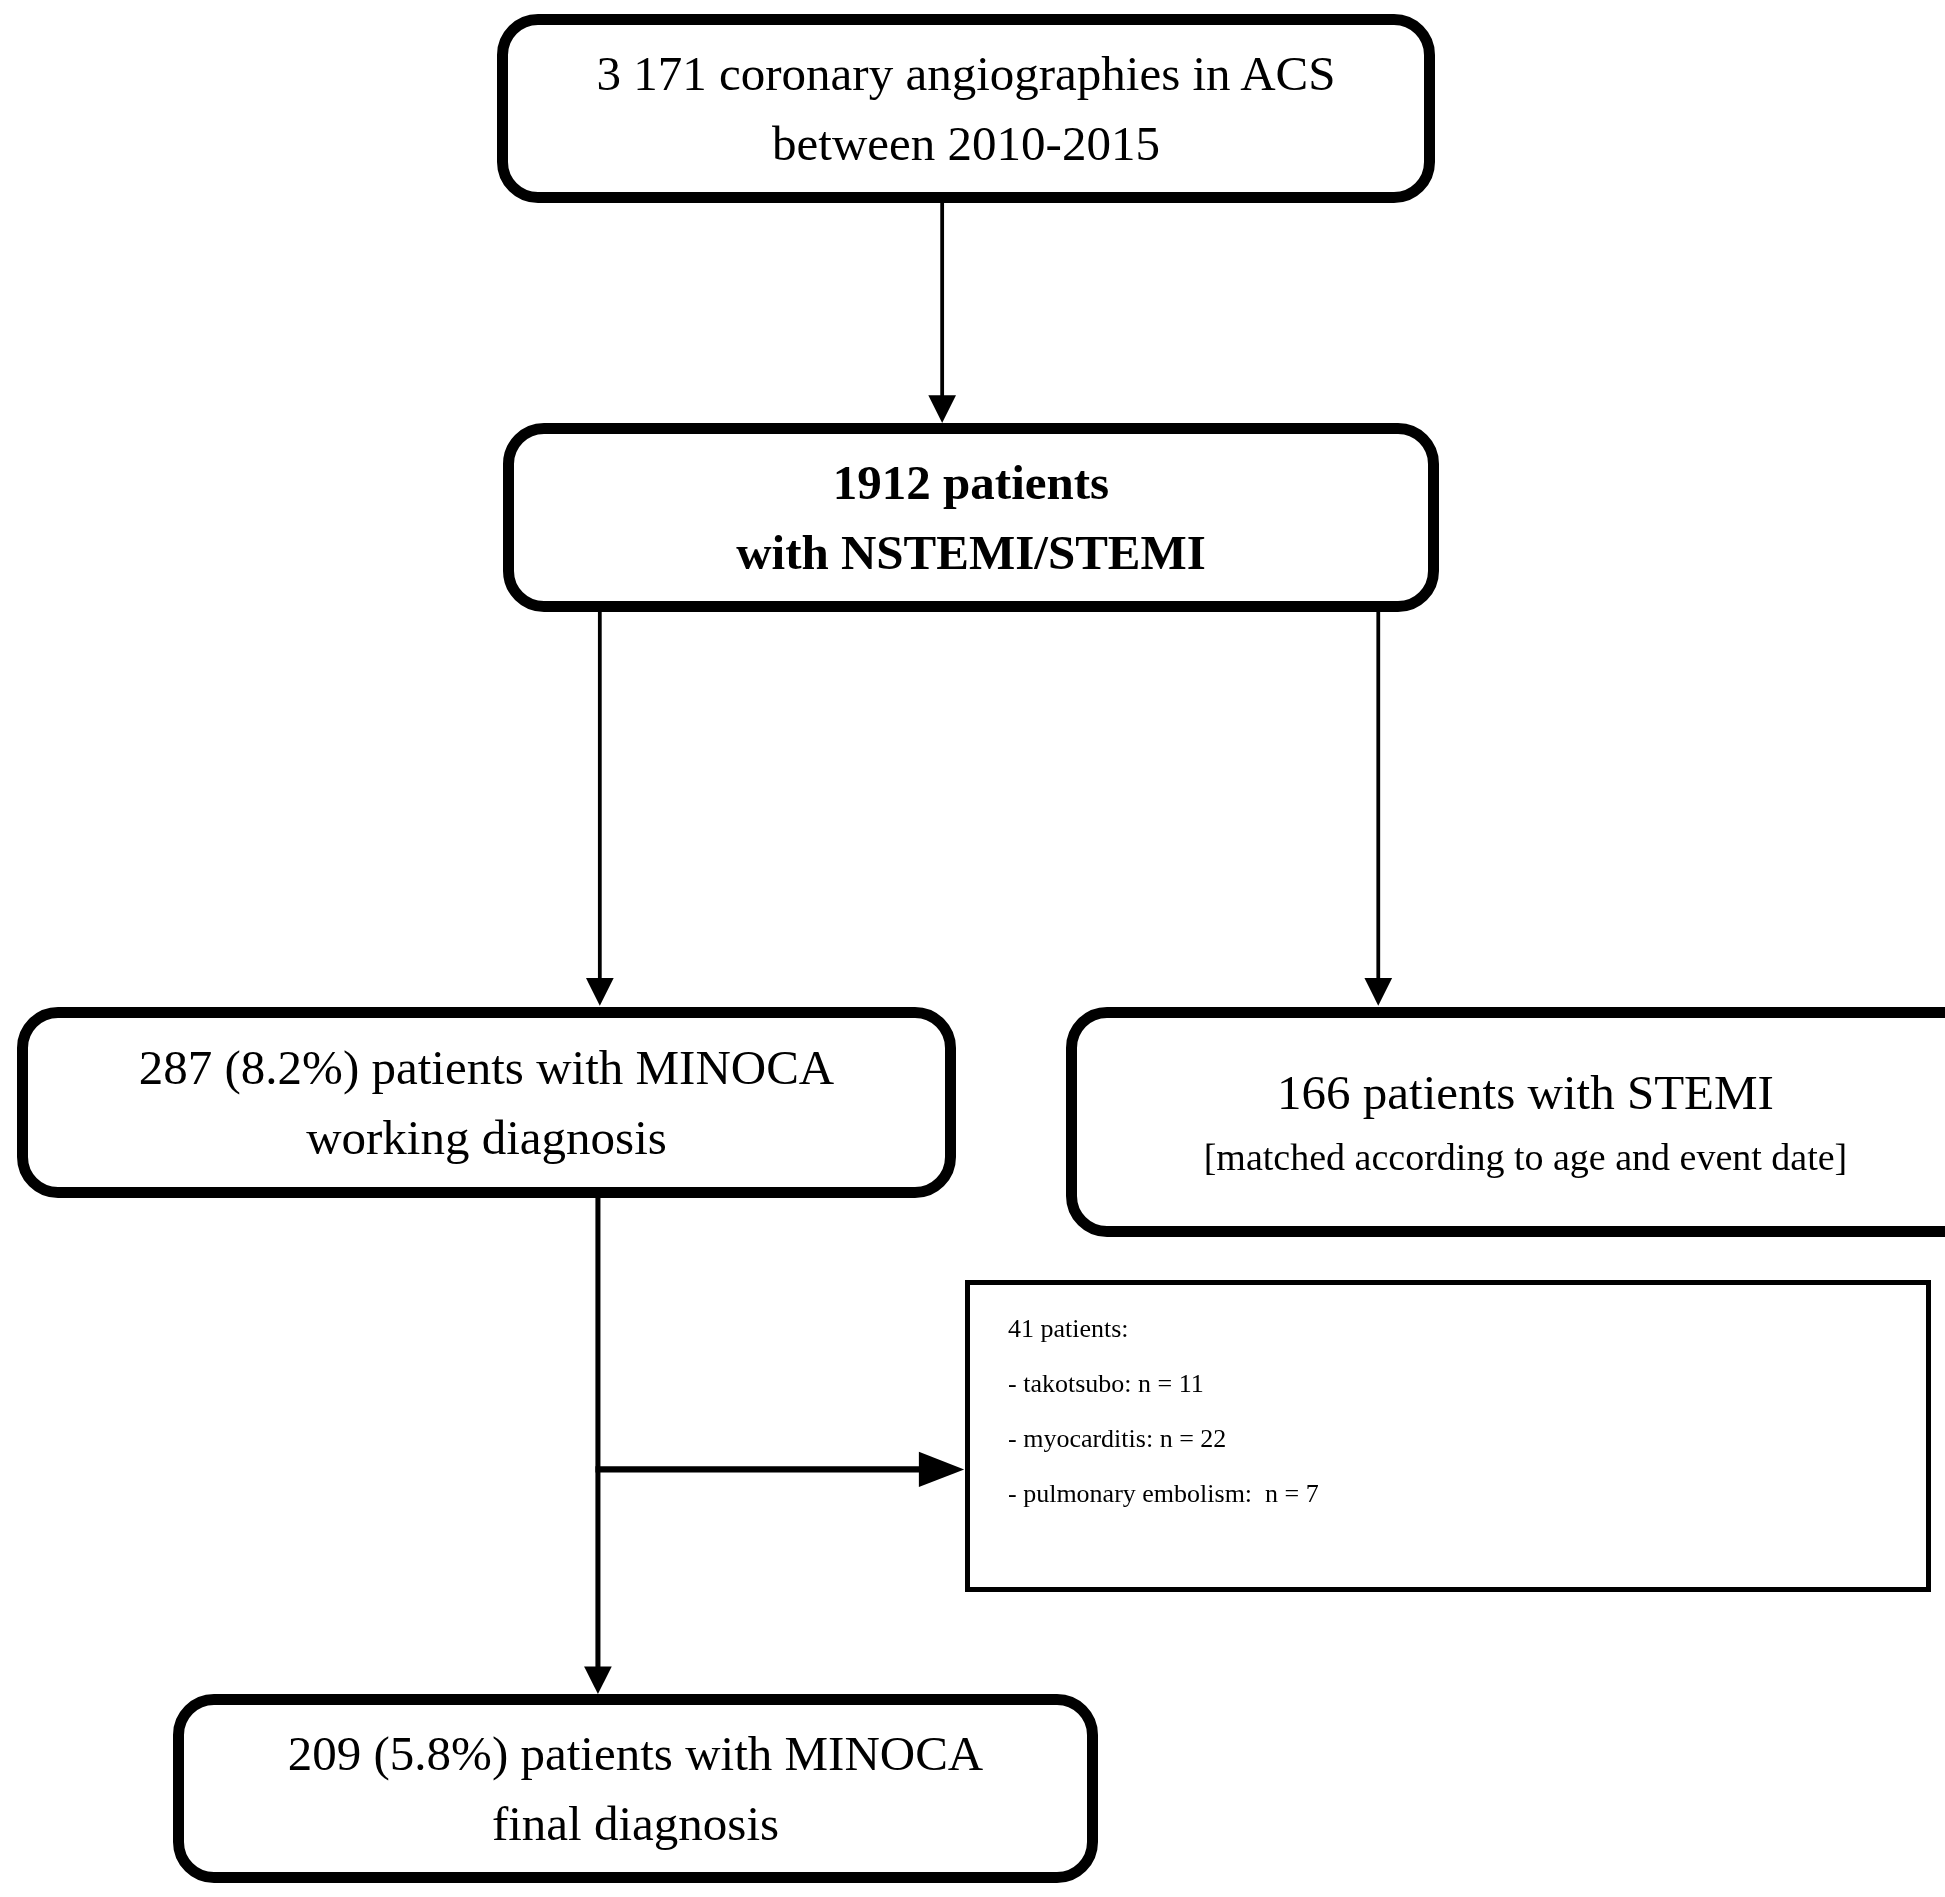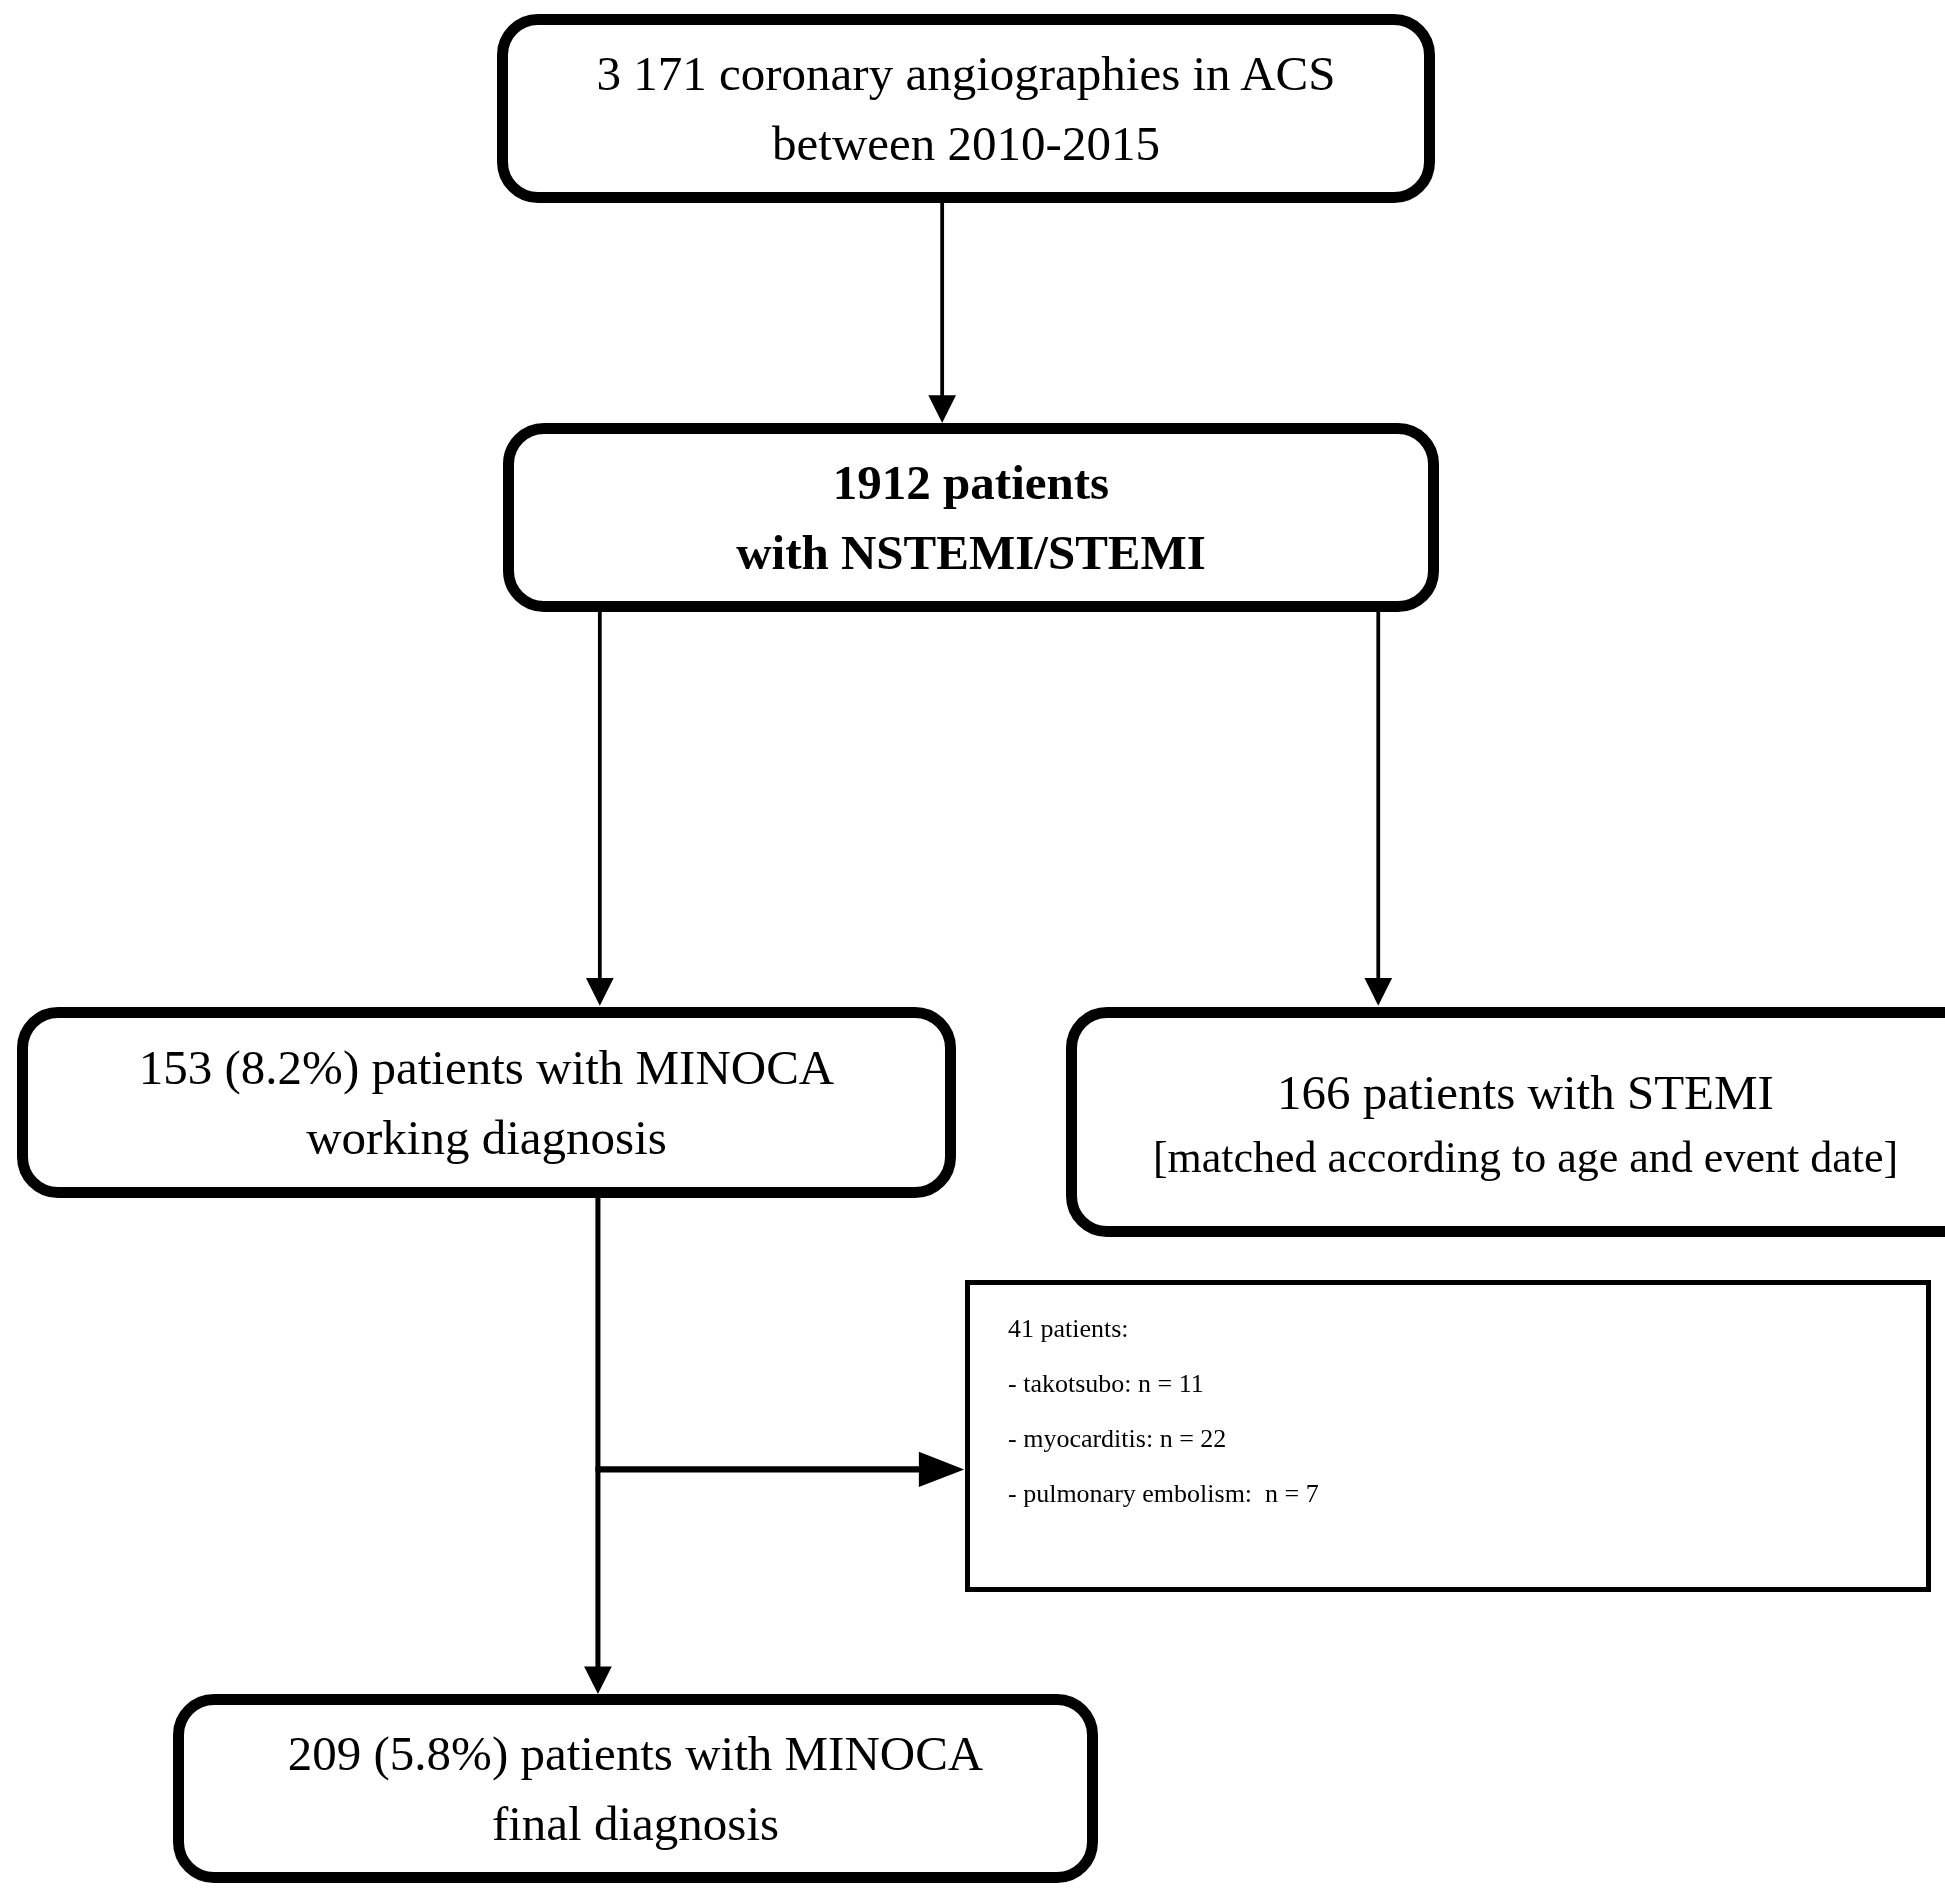--- a/index.html
+++ b/index.html
@@ -23,21 +23,21 @@
     background: #ffffff;
     border: 11.3px solid #000000;
     border-radius: 41px;
     display: flex;
     flex-direction: column;
     align-items: center;
     justify-content: center;
     text-align: right;
   }
   .node .main-line { font-size: 49px; line-height: 70px; white-space: nowrap; }
-  .node .sub-line  { font-size: 44px; line-height: 59px;  white-space: nowrap; }
+  .node .sub-line  { font-size: 38px; line-height: 59px;  white-space: nowrap; }
 
   .node-top        { left: 497px;  top: 14px;   width: 938px; height: 189px; }
   .node-nstemi     { left: 503px;  top: 423px;  width: 936px; height: 189px; font-weight: bold; }
   .node-working    { left: 17px;   top: 1007px; width: 939px; height: 191px; }
   .node-stemi      { left: 1066px; top: 1007px; width: 919px; height: 230px; }
   .node-final      { left: 173px;  top: 1694px; width: 925px; height: 189px; }
 
   .node-excluded {
     left: 965px; top: 1280px; width: 966px; height: 312px;
     border-width: 5px;
@@ -90,21 +90,21 @@
     <div class="main-line">3 171 coronary angiographies in ACS</div>
     <div class="main-line">between 2010-2015</div>
   </div>
 
   <div class="node node-nstemi">
     <div class="main-line">1912 patients</div>
     <div class="main-line">with NSTEMI/STEMI</div>
   </div>
 
   <div class="node node-working">
-    <div class="main-line">153 (8.2%) patients with MINOCA</div>
+    <div class="main-line">287 (8.2%) patients with MINOCA</div>
     <div class="main-line">working diagnosis</div>
   </div>
 
   <div class="node node-stemi">
     <div class="main-line">166 patients with STEMI</div>
     <div class="sub-line">[matched according to age and event date]</div>
   </div>
 
   <div class="node node-excluded">
     <div class="excluded-line">41 patients:</div>

